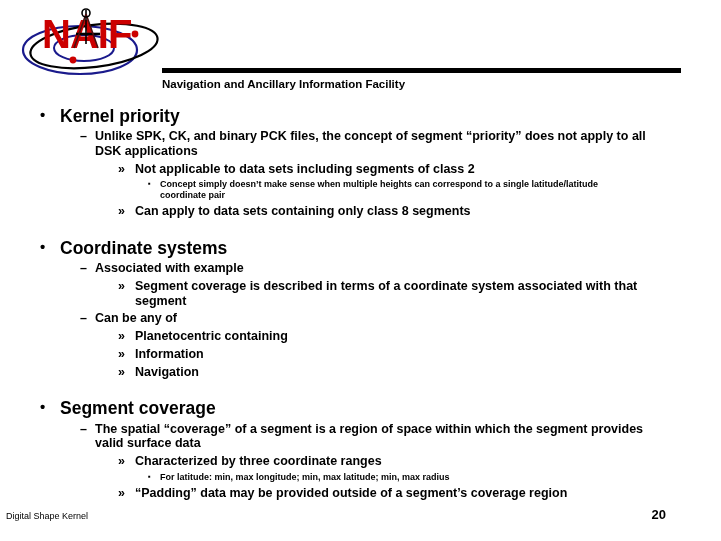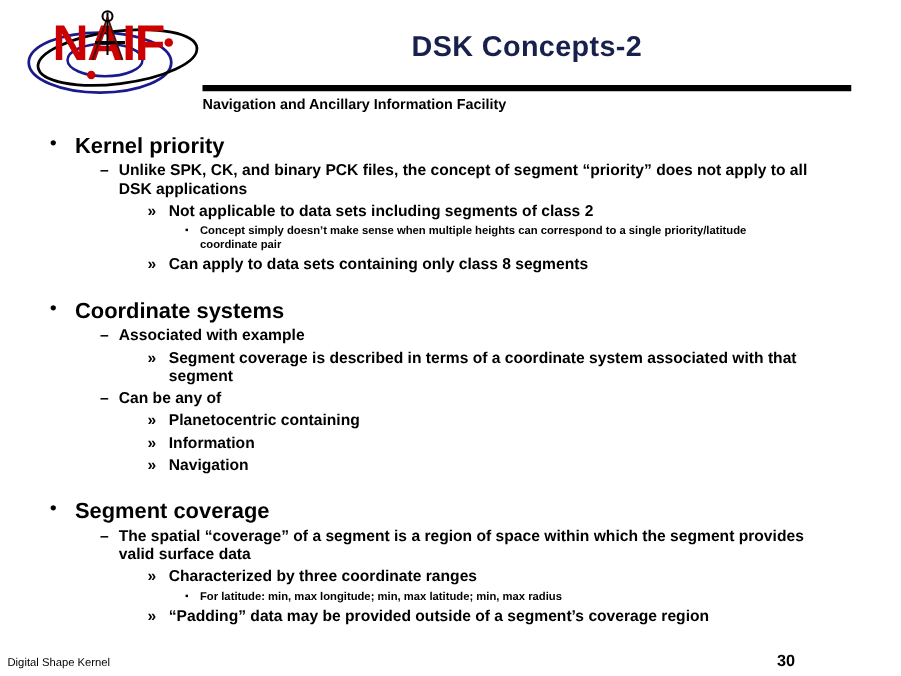--- a/index.html
+++ b/index.html
@@ -125,23 +125,24 @@
   }
   .lvl4 .bullet-mark { width: 12px; font-size: 8px; line-height: 1.22; }
   .lvl4 .bullet-text { line-height: 1.22; }
 
   .spacer-lg { height: 13px; }
 
   
   .slide-footer {
     position: absolute;
     left: 0;
-    top: 505px;
+    top: 491px;
     width: 644px;
     height: 36px;
+    padding-left: 30px;
   }
   .footer-left {
     position: absolute;
     left: 6px;
     top: 20px;
     font-size: 9px;
     color: #000000;
   }
   .footer-page {
     position: absolute;
@@ -172,21 +173,20 @@
       <line x1="62" y1="30" x2="86" y2="30" stroke="#000000" stroke-width="2.6"></line>
       <line x1="72" y1="10" x2="60" y2="44" stroke="#4a1010" stroke-width="1.6"></line>
       <line x1="72" y1="10" x2="84" y2="44" stroke="#4a1010" stroke-width="1.6"></line>
       <circle cx="72" cy="9" r="4" fill="none" stroke="#000000" stroke-width="1.6"></circle>
 
       <circle cx="121" cy="30" r="3.4" fill="#CC0000"></circle>
       <circle cx="59" cy="56" r="3.4" fill="#CC0000"></circle>
     </svg>
   </div>
 
-  <div class="slide-title">DSK Concepts-2</div>
 
   <div class="header-rule"></div>
 
   <div class="header-subtitle">Navigation and Ancillary Information Facility</div>
 </div>
 
 <div class="slide-body" id="outline-root">
     <div class="outline-item lvl1">
       <span class="bullet-mark">•</span>
       <span class="bullet-text">Kernel priority</span>
@@ -194,21 +194,21 @@
     <div class="outline-item lvl2">
       <span class="bullet-mark">–</span>
       <span class="bullet-text">Unlike SPK, CK, and binary PCK files, the concept of segment “priority” does not apply to all DSK applications</span>
     </div>
     <div class="outline-item lvl3">
       <span class="bullet-mark">»</span>
       <span class="bullet-text">Not applicable to data sets including segments of class 2</span>
     </div>
     <div class="outline-item lvl4">
       <span class="bullet-mark">▪</span>
-      <span class="bullet-text">Concept simply doesn’t make sense when multiple heights can correspond to a single priority/latitude coordinate pair</span>
+      <span class="bullet-text">Concept simply doesn’t make sense when multiple heights can correspond to a single latitude/latitude coordinate pair</span>
     </div>
     <div class="outline-item lvl3">
       <span class="bullet-mark">»</span>
       <span class="bullet-text">Can apply to data sets containing only class 8 segments</span>
     </div>
     <div class="spacer-lg"></div>
     <div class="outline-item lvl1">
       <span class="bullet-mark">•</span>
       <span class="bullet-text">Coordinate systems</span>
     </div>
@@ -254,14 +254,14 @@
       <span class="bullet-text">For latitude: min, max longitude; min, max latitude; min, max radius</span>
     </div>
     <div class="outline-item lvl3">
       <span class="bullet-mark">»</span>
       <span class="bullet-text">“Padding” data may be provided outside of a segment’s coverage region</span>
     </div>
   </div>
 
 <div class="slide-footer">
   <div class="footer-left">Digital Shape Kernel</div>
-  <div class="footer-page">30</div>
+  <div class="footer-page">20</div>
 </div>
 
 </body></html>

